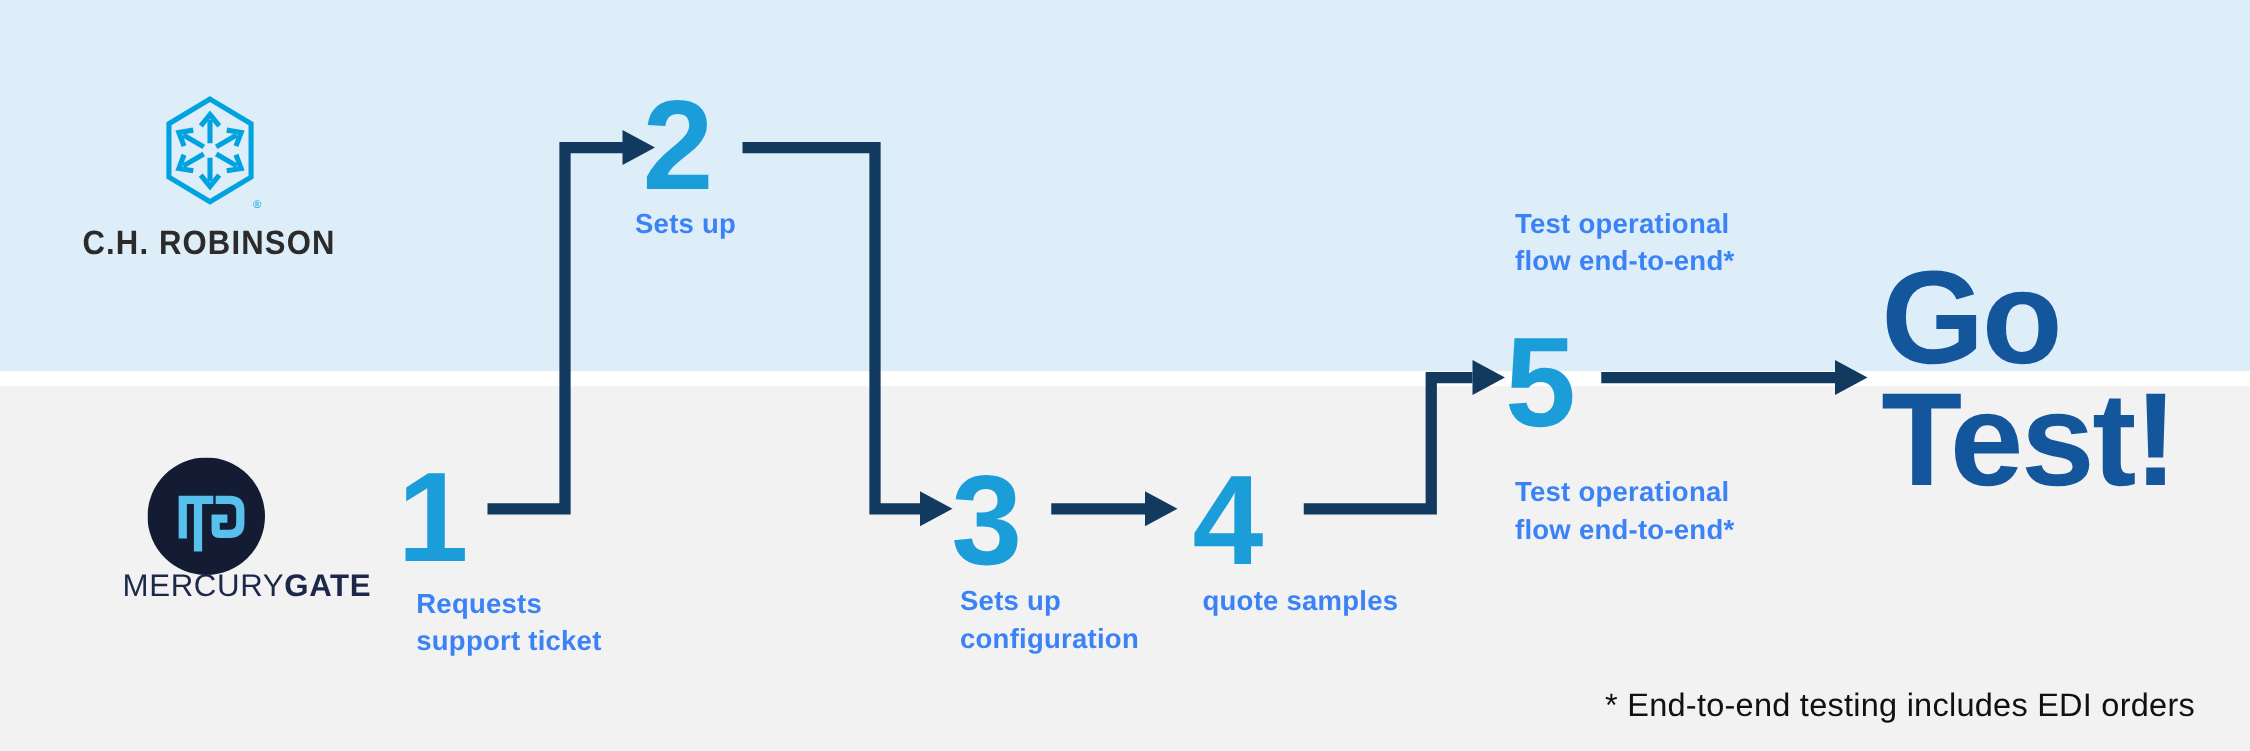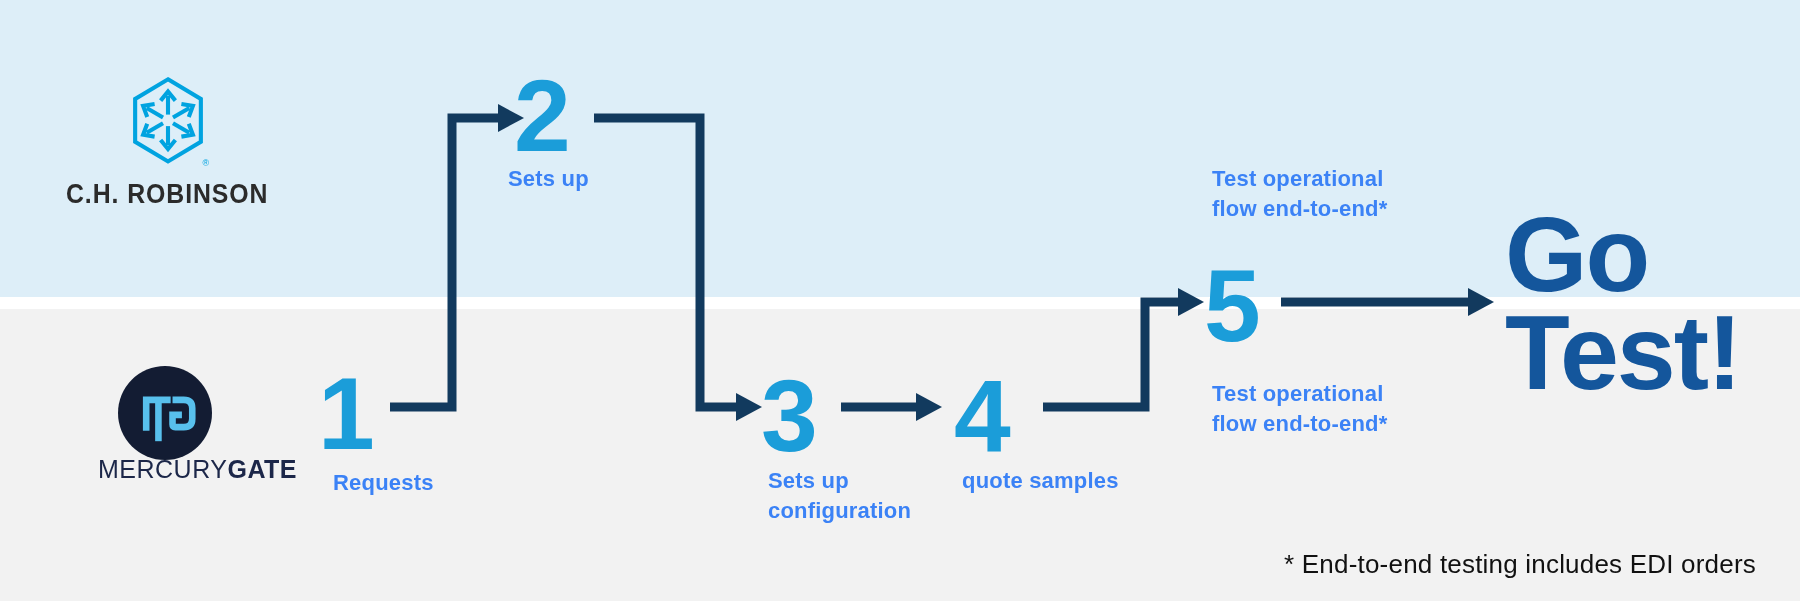--- a/index.html
+++ b/index.html
@@ -122,20 +122,21 @@
   </svg>
 
   <div class="abs step-num n1">1</div>
   <div class="abs step-num n2">2</div>
   <div class="abs step-num n3">3</div>
   <div class="abs step-num n4">4</div>
   <div class="abs step-num n5">5</div>
 
   <div class="abs step-label l1">
     <span>Requests</span>
+    <span>support ticket</span>
   </div>
   <div class="abs step-label l2">
     <span>Sets up</span>
   </div>
   <div class="abs step-label l3">
     <span>Sets up</span>
     <span>configuration</span>
   </div>
   <div class="abs step-label l4">
     <span>quote samples</span>

